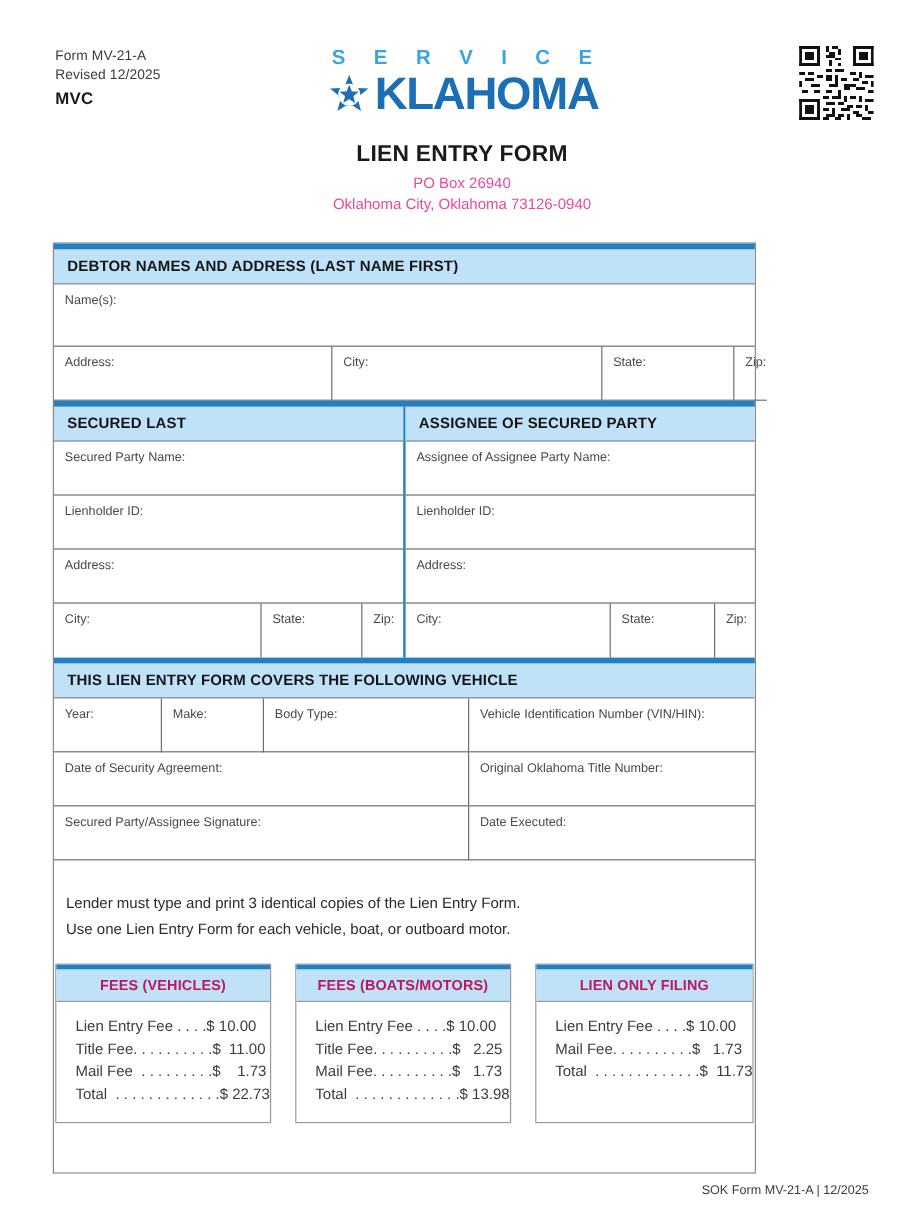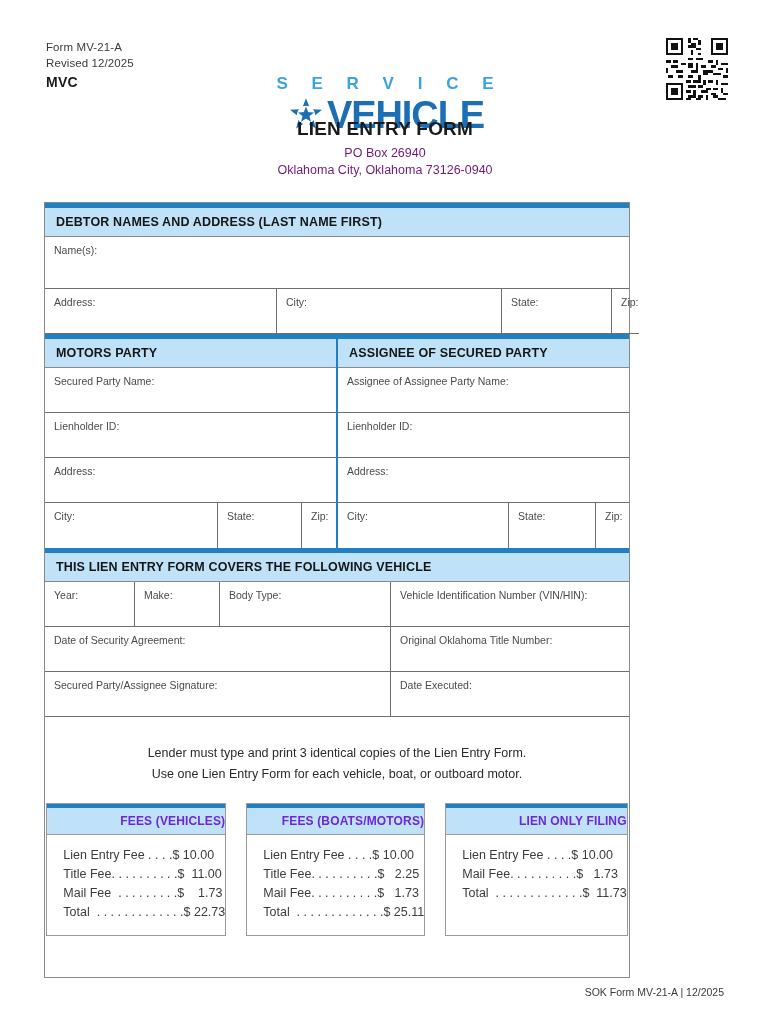--- a/index.html
+++ b/index.html
@@ -30,40 +30,39 @@
   }
 
   .logo {
     position: absolute; left: 0; right: 0; top: 38px;
     text-align: center;
   }
   .logo .svc {
     font-size: 17px; font-weight: bold; color: #3aa3e0;
     letter-spacing: 9.5px; line-height: 20px;
     text-indent: 9.5px;
-    margin-top: 36px;
   }
   .logo .okl {
     display: inline-flex; align-items: center; justify-content: center;
     gap: 0px; margin-top: 1px;
   }
   .logo .okl-text {
     font-size: 38px; font-weight: bold; color: #1b6fb5;
     letter-spacing: -1.1px; line-height: 40px;
   }
   .starmark { display: block; margin-right: 1px; }
 
   .qr { position: absolute; right: 42px; top: 38px; width: 62px; height: 62px; }
 
   .title-block { position: absolute; left: 0; right: 0; top: 118px; text-align: center; }
   .title-block .t1 {
     font-size: 19px; font-weight: bold; letter-spacing: .2px; color: #1a1a1a;
   }
   .title-block .t2 {
-    font-size: 12.5px; color: #701a75; line-height: 17px; margin-top: 5px;
+    font-size: 12.5px; color: #ec4899; line-height: 17px; margin-top: 5px;
   }
 
   
   .form {
     position: absolute; left: 44px; top: 202px;
     width: 586px; height: 776px;
     border: 1.5px solid #8a8a8a;
     background: #fff;
   }
 
@@ -95,31 +94,31 @@
   .col { width: 341px; }
   .col.left { border-right: 2.5px solid #2180c4; width: 343px; }
   .col-head {
     background: #bfe2f8; font-size: 12.5px; font-weight: bold;
     color: #151515; padding: 7px 10px 7px 11px;
     border-bottom: 1px solid #8a8a8a; letter-spacing: .15px;
   }
 
   
   .instructions {
-    text-align: center; font-size: 12.5px; color: #2a2a2a;
+    font-size: 12.5px; color: #2a2a2a;
     line-height: 21px; padding: 26px 10px 14px 10px;
   }
 
   
   .fees { display: flex; justify-content: center; gap: 20px; padding: 4px 24px 0 24px; }
   .feebox { width: 202px; border: 1px solid #9a9a9a; background: #fff; }
   .feebox .fb-top { height: 4px; background: #2180c4; }
   .feebox .fb-title {
-    background: #bfe2f8; text-align: right; font-weight: bold;
-    font-size: 12px; color: #6d28d9; padding: 6px 0 6px 0;
+    background: #bfe2f8; text-align: center; font-weight: bold;
+    font-size: 12px; color: #be185d; padding: 6px 0 6px 0;
     border-bottom: 1px solid #9a9a9a; letter-spacing: .15px;
   }
   .feebox .fb-body { padding: 11px 0 13px 16px; min-height: 86px; }
   .feeline {
     font-size: 12.5px; color: #3c3c3c; line-height: 19px;
     display: flex; white-space: pre;
   }
   .feeline .lbl { }
   .feeline .amt { }
 
@@ -161,21 +160,21 @@
             </g>
             <g fill="#1b6fb5">
               <path d="M50 29 L57 47 L50 52 L43 47 Z"></path>
               <path d="M50 29 L57 47 L50 52 L43 47 Z" transform="rotate(72 50 50)"></path>
               <path d="M50 29 L57 47 L50 52 L43 47 Z" transform="rotate(144 50 50)"></path>
               <path d="M50 29 L57 47 L50 52 L43 47 Z" transform="rotate(216 50 50)"></path>
               <path d="M50 29 L57 47 L50 52 L43 47 Z" transform="rotate(288 50 50)"></path>
             </g>
           </g>
         </svg>
-        <span class="okl-text">VEHICLE</span>
+        <span class="okl-text">KLAHOMA</span>
       </div>
     </div>
 
     <svg class="qr" viewBox="0 0 25 25" shape-rendering="crispEdges">
       <rect width="25" height="25" fill="#ffffff"></rect>
       <g fill="#111111">
         <rect x="0" y="0" width="7" height="1"></rect>
           <rect x="0" y="6" width="7" height="1"></rect>
         <rect x="0" y="0" width="1" height="7"></rect>
           <rect x="6" y="0" width="1" height="7"></rect>
@@ -268,21 +267,21 @@
       <div class="cell" style="flex:0 0 232px">Address:</div>
       <div class="cell" style="flex:0 0 225px">City:</div>
       <div class="cell" style="flex:0 0 110px">State:</div>
       <div class="cell" style="flex:1 1 auto">Zip:</div>
     </div>
 
     <div class="bluebar"></div>
     <div class="twocol">
 
       <div class="col left">
-        <div class="col-head">MOTORS PARTY</div>
+        <div class="col-head">SECURED LAST</div>
         <div class="cell" style="border-right:none">Secured Party Name:</div>
         <div class="cell" style="border-right:none">Lienholder ID:</div>
         <div class="cell" style="border-right:none">Address:</div>
         <div class="row">
           <div class="cell nob" style="flex:0 0 173px">City:</div>
           <div class="cell nob" style="flex:0 0 84px">State:</div>
           <div class="cell nob" style="flex:1 1 auto;border-right:none">Zip:</div>
         </div>
       </div>
 
@@ -352,21 +351,21 @@
           <div class="feeline">
             <span class="lbl">Lien Entry Fee . . . .</span><span class="amt">$ 10.00</span>
           </div>
           <div class="feeline">
             <span class="lbl">Title Fee. . . . . . . . . .</span><span class="amt">$   2.25</span>
           </div>
           <div class="feeline">
             <span class="lbl">Mail Fee. . . . . . . . . .</span><span class="amt">$   1.73</span>
           </div>
           <div class="feeline">
-            <span class="lbl">Total  . . . . . . . . . . . . .</span><span class="amt">$ 25.11</span>
+            <span class="lbl">Total  . . . . . . . . . . . . .</span><span class="amt">$ 13.98</span>
           </div>
         </div>
       </div>
 
       <div class="feebox">
         <div class="fb-top"></div>
         <div class="fb-title">LIEN ONLY FILING</div>
         <div class="fb-body">
           <div class="feeline">
             <span class="lbl">Lien Entry Fee . . . .</span><span class="amt">$ 10.00</span>

